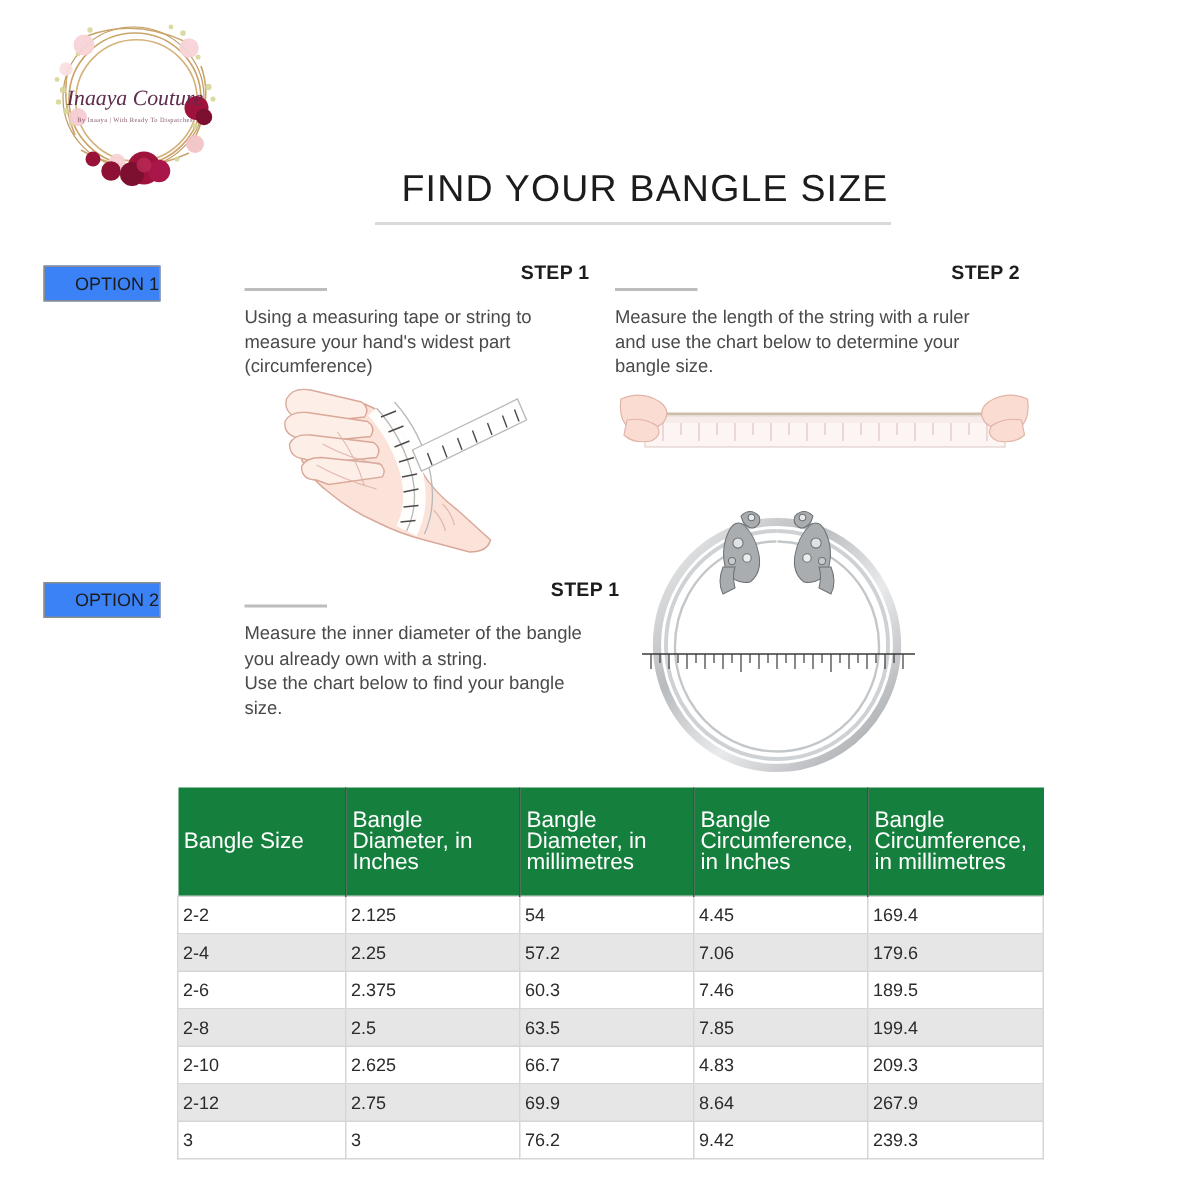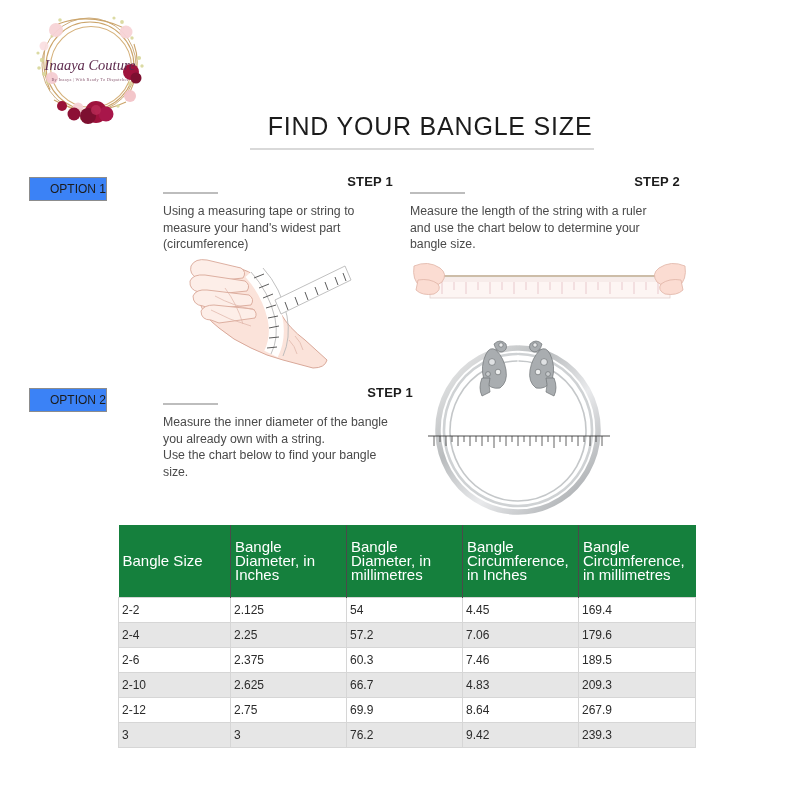--- a/index.html
+++ b/index.html
@@ -435,20 +435,27 @@
       <td>179.6</td>
     </tr>
     <tr>
       <td>2-6</td>
       <td>2.375</td>
       <td>60.3</td>
       <td>7.46</td>
       <td>189.5</td>
     </tr>
     <tr>
+      <td>2-8</td>
+      <td>2.5</td>
+      <td>63.5</td>
+      <td>7.85</td>
+      <td>199.4</td>
+    </tr>
+    <tr>
       <td>2-10</td>
       <td>2.625</td>
       <td>66.7</td>
       <td>4.83</td>
       <td>209.3</td>
     </tr>
     <tr>
       <td>2-12</td>
       <td>2.75</td>
       <td>69.9</td>

